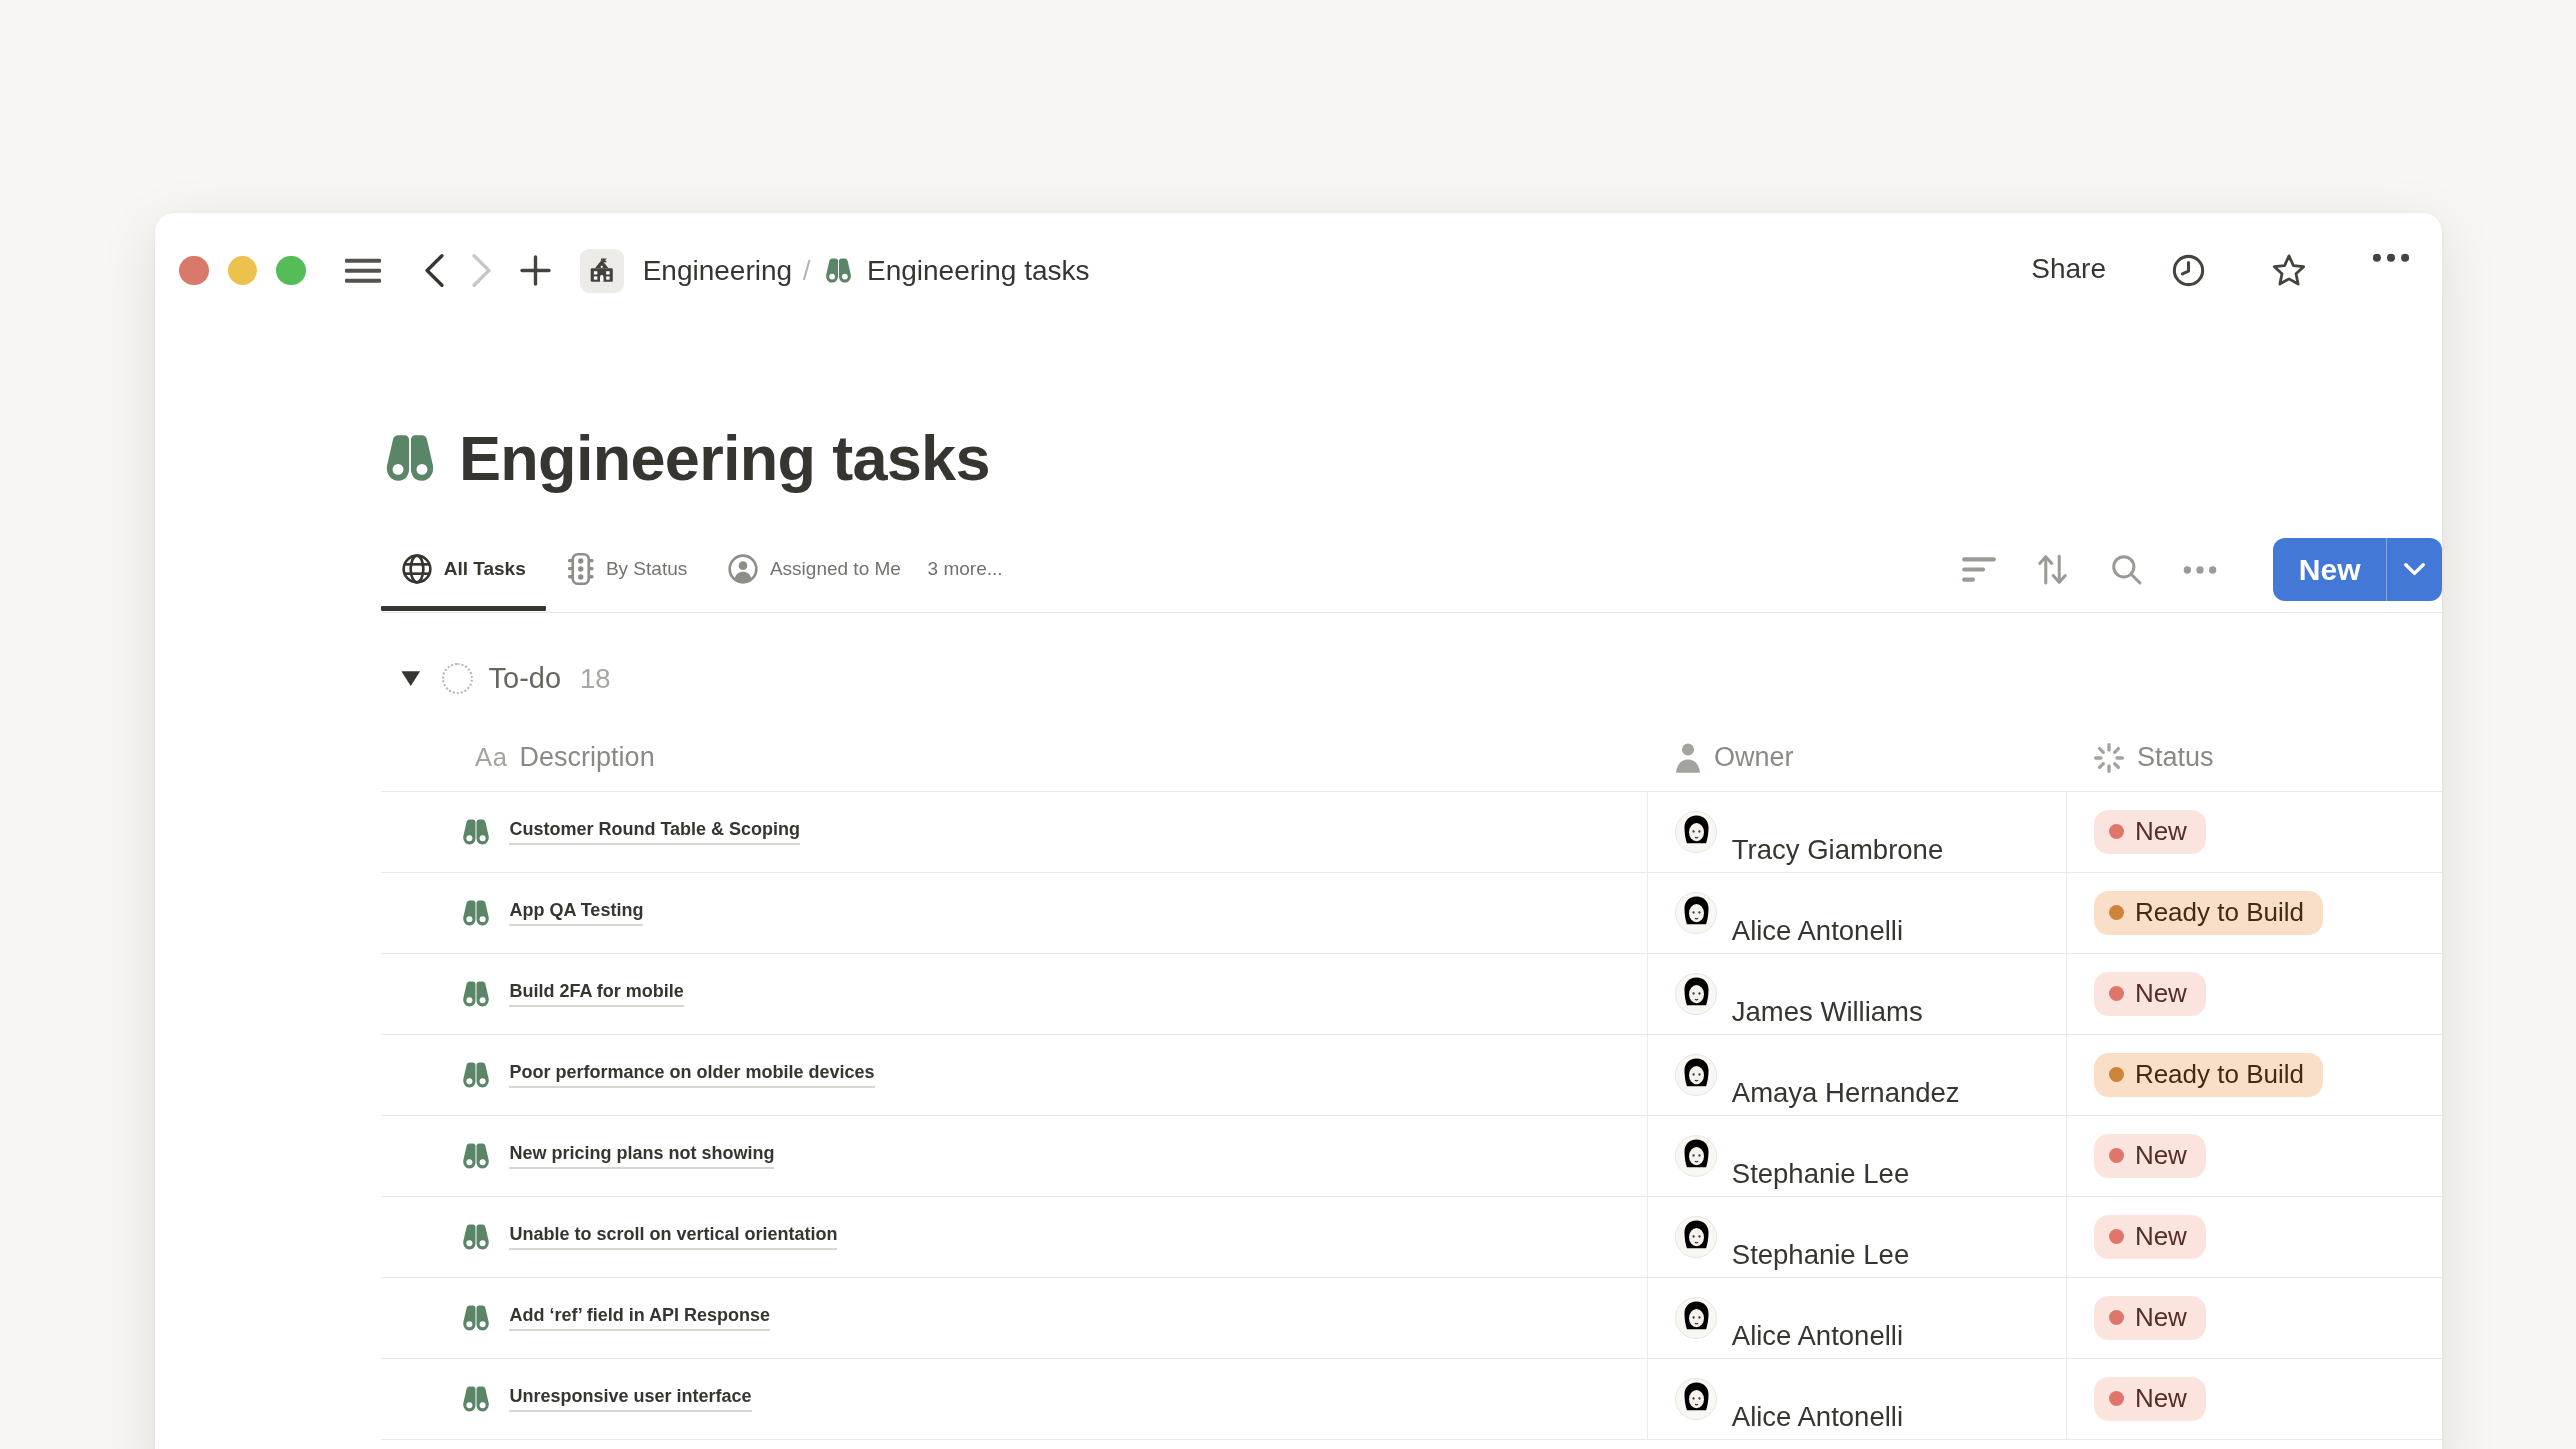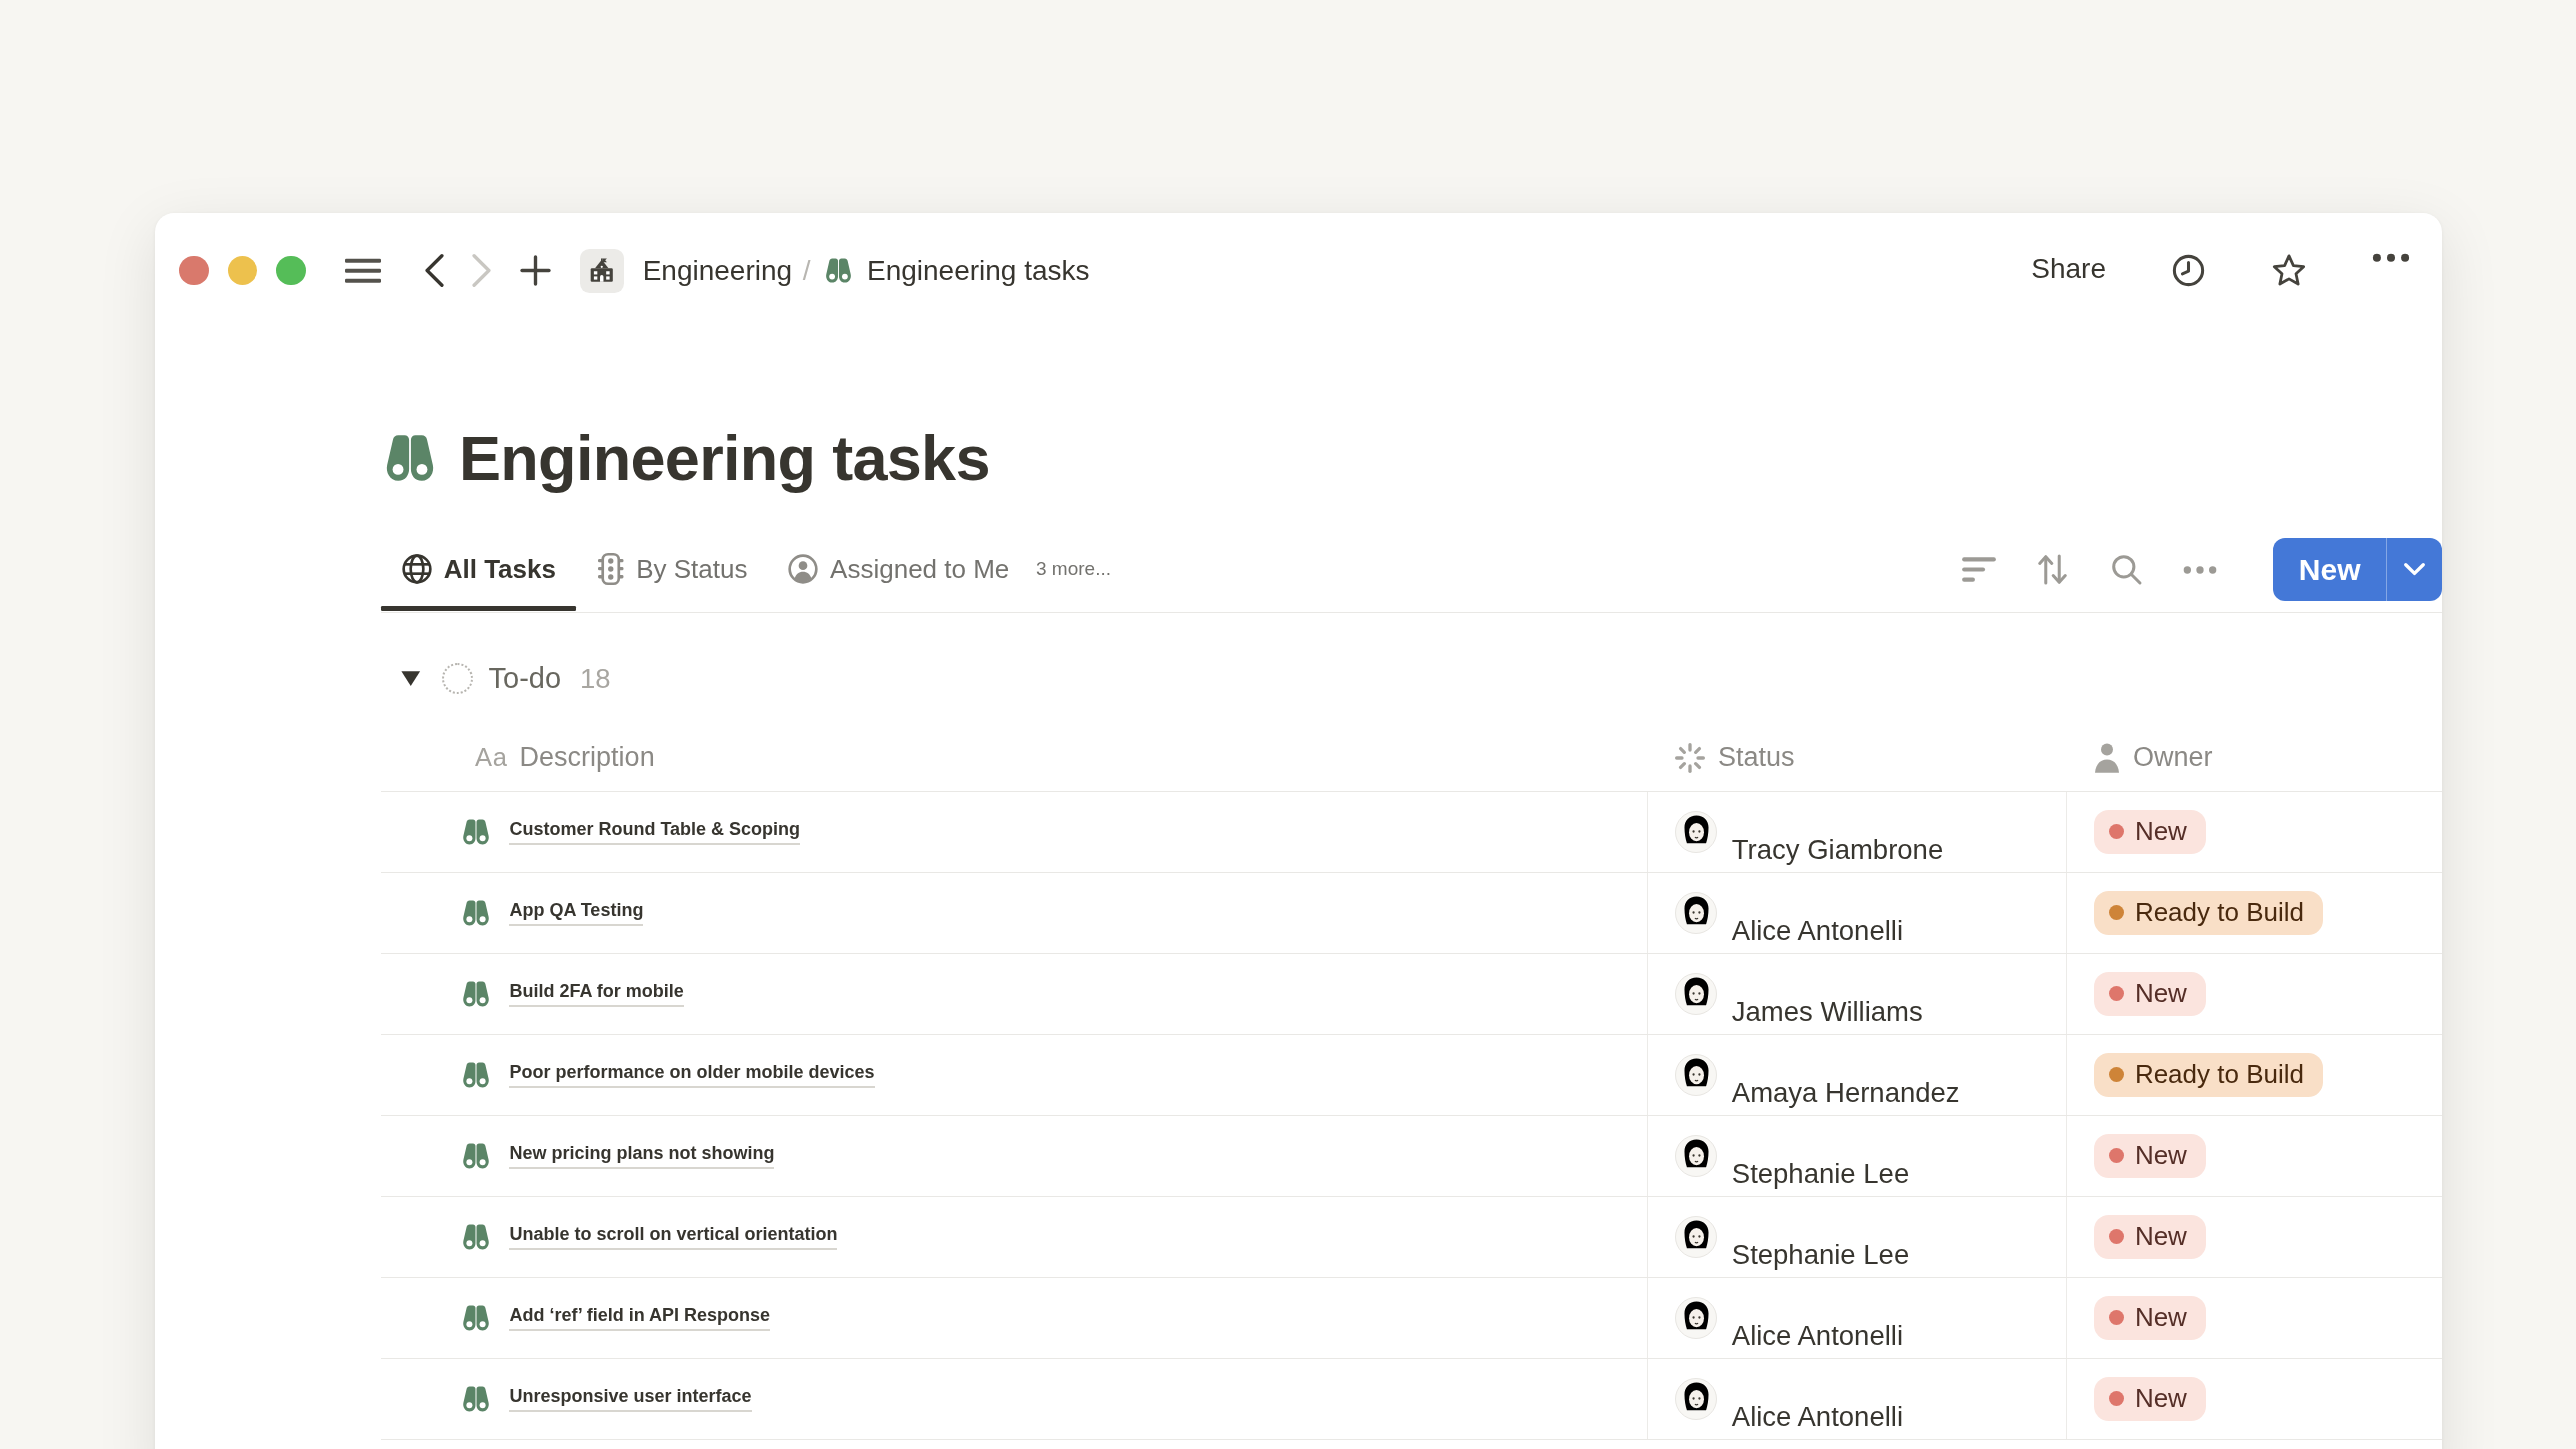--- a/index.html
+++ b/index.html
@@ -36,21 +36,21 @@
   .topbar-right { margin-left:auto; display:flex; align-items:flex-start; gap:65px; }
   .share { font-size:28px; color:var(--text); }
   
   .content { padding-left:226px; }
   .page-head { margin-top:94px; display:flex; align-items:center; gap:20px; }
   .page-icon { display:inline-flex; }
   .page-title { font-size:63px; font-weight:700; letter-spacing:-0.7px; color:var(--text); }
   
   .tabbar { margin-top:44px; display:flex; align-items:center; border-bottom:1.3px solid var(--divider); padding-bottom:0; position:relative; }
   .tabs { display:flex; align-items:stretch; }
-  .tab { display:flex; align-items:center; gap:10.7px; padding:12px 20px 23px 20px; font-size:26px; color:var(--muted); position:relative; }
+  .tab { display:flex; align-items:center; gap:10.7px; padding:12px 20px 23px 20px; font-size:19px; color:var(--muted); position:relative; }
   .tab.active { color:var(--text); font-weight:700; }
   .tab.active .underline { position:absolute; left:0; right:0; bottom:-1.3px; height:4.7px; background:var(--text); border-radius:1.3px; }
   .more-tabs { font-size:19px; color:var(--muted); padding:12px 16px 23px 6.7px; }
   .viewbar-right { margin-left:auto; display:flex; align-items:center; gap:39px; padding-bottom:10.7px; }
   .newbtn { display:flex; align-items:stretch; background:var(--accent-blue); border-radius:12px; overflow:hidden; height:63px; margin-left:17.4px; }
   .newbtn-main { color:#fff; font-size:30px; font-weight:700; display:flex; align-items:center; padding:0 25.5px; }
   .newbtn-arrow { display:flex; align-items:center; padding:0 16px; border-left:1.3px solid rgba(255,255,255,0.35); }
   
   .group-row { margin-top:39px; display:flex; align-items:center; padding-left:19px; height:54px; }
   .group-toggle { display:inline-flex; margin-right:20px; }
@@ -300,46 +300,46 @@
       <span class="group-name">To-do</span>
       <span class="group-count">18</span>
     </div>
 
     <div class="table">
       <div class="thead">
         <div class="th c1">
           <span class="aa">Aa</span>
           <span>Description</span>
         </div>
+        <div class="th c2">
+          <span class="tb-icon">
+            <svg width="28" height="31" viewBox="0 0 42 46">
+                <circle cx="21" cy="11" r="9" fill="#A5A39E"></circle>
+                <path d="M3 46c1-13 8-20 18-20s17 7 18 20z" fill="#A5A39E"></path>
+              </svg>
+          </span>
+          <span>Owner</span>
+        </div>
         <div class="th c3">
           <span class="tb-icon">
             <svg width="32" height="32" viewBox="0 0 48 48">
                 <g stroke="#A5A39E" stroke-width="5" stroke-linecap="round">
                   <line x1="24" y1="4" x2="24" y2="12"></line>
                   <line x1="38.1" y1="9.9" x2="32.5" y2="15.5"></line>
                   <line x1="44" y1="24" x2="36" y2="24"></line>
                   <line x1="38.1" y1="38.1" x2="32.5" y2="32.5"></line>
                   <line x1="24" y1="44" x2="24" y2="36"></line>
                   <line x1="9.9" y1="38.1" x2="15.5" y2="32.5"></line>
                   <line x1="4" y1="24" x2="12" y2="24"></line>
                   <line x1="9.9" y1="9.9" x2="15.5" y2="15.5"></line>
                 </g>
               </svg>
           </span>
           <span>Status</span>
         </div>
-        <div class="th c2">
-          <span class="tb-icon">
-            <svg width="28" height="31" viewBox="0 0 42 46">
-                <circle cx="21" cy="11" r="9" fill="#A5A39E"></circle>
-                <path d="M3 46c1-13 8-20 18-20s17 7 18 20z" fill="#A5A39E"></path>
-              </svg>
-          </span>
-          <span>Owner</span>
-        </div>
       </div>
       <div>
   <div class="row">
     <div class="cell c1">
       <span class="tb-icon" style="color:var(--binoculars-green)">
         <svg width="32" height="32" viewBox="0 0 48 48">
                   <use href="#sym-binoculars"></use>
                 </svg>
       </span>
       <span class="task-title">Customer Round Table &amp; Scoping</span>

